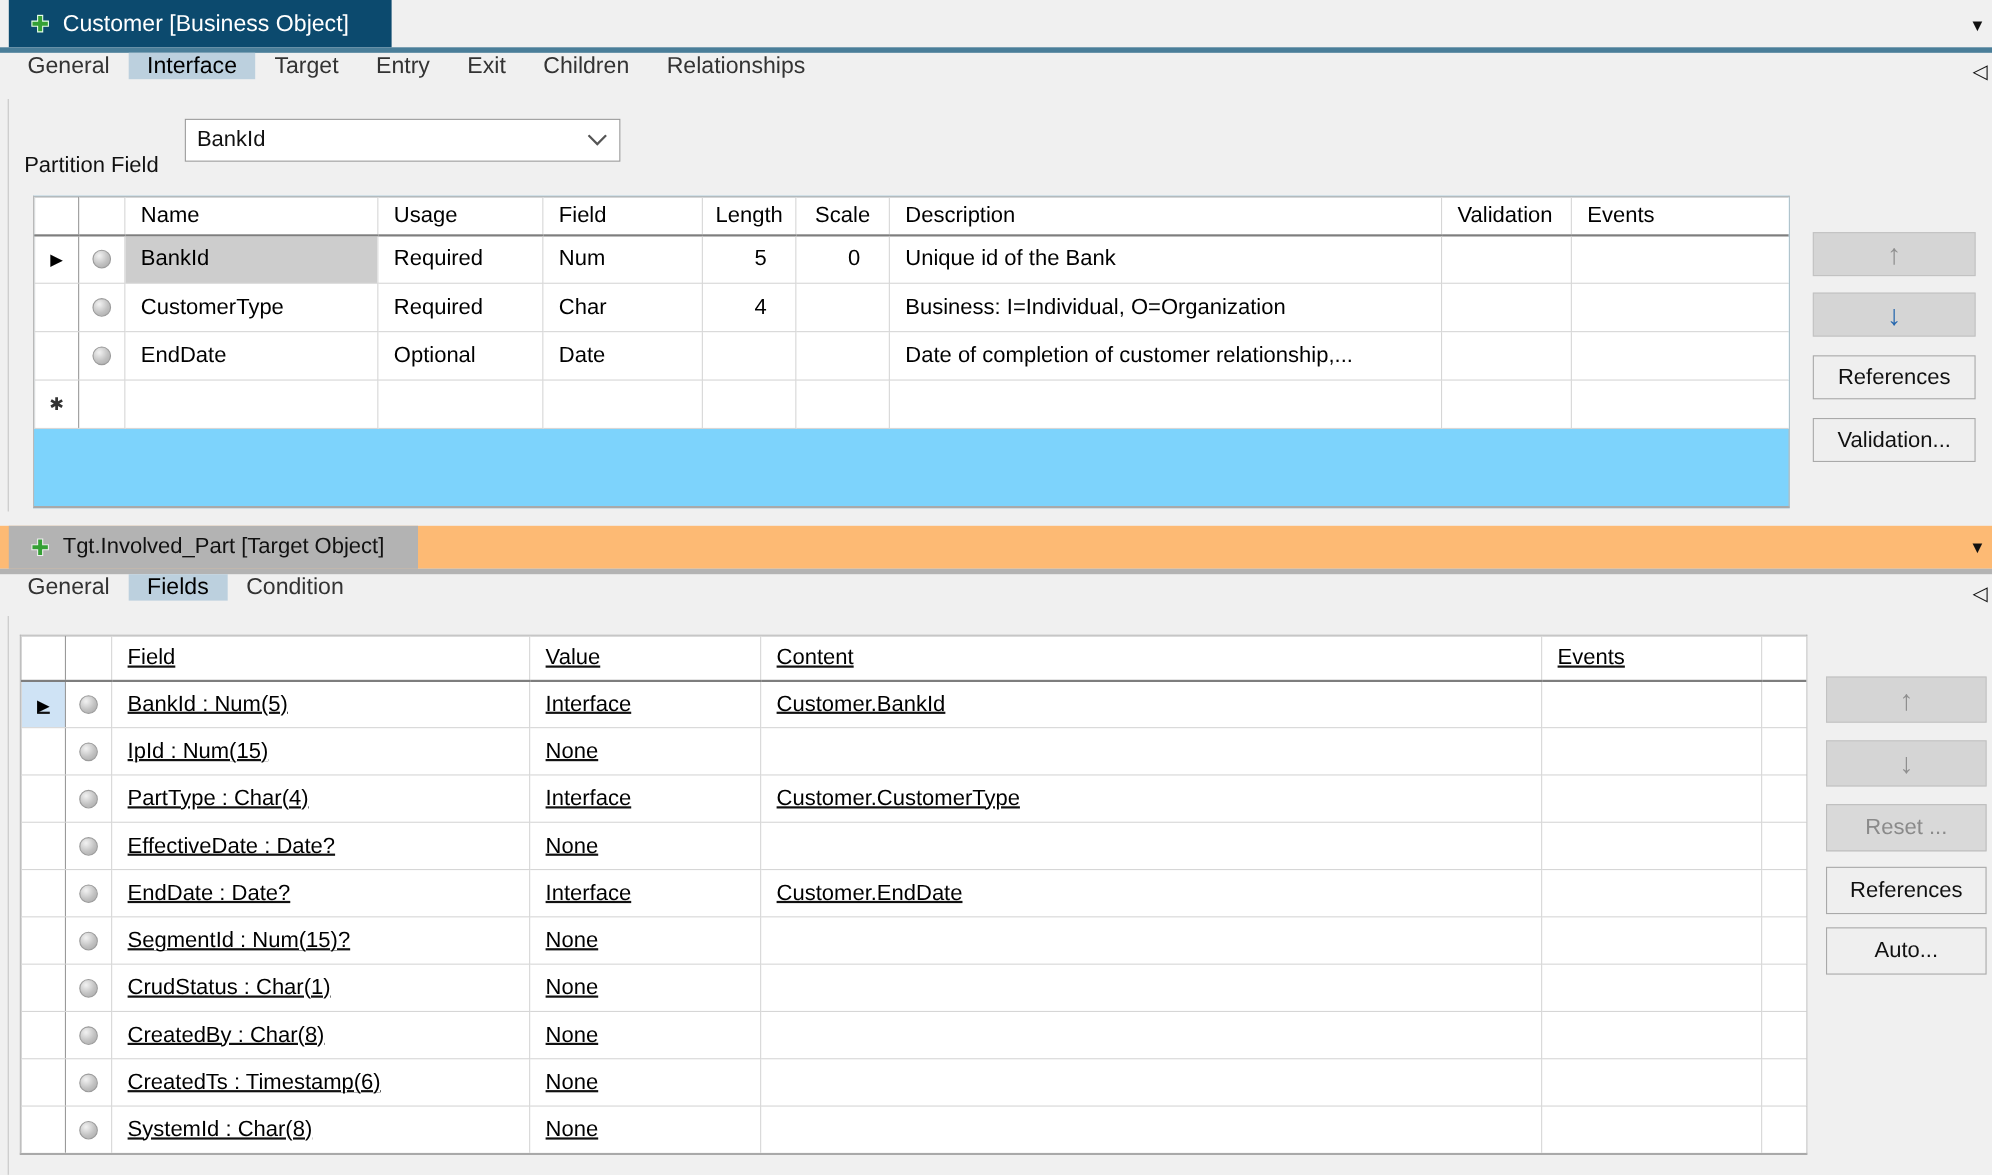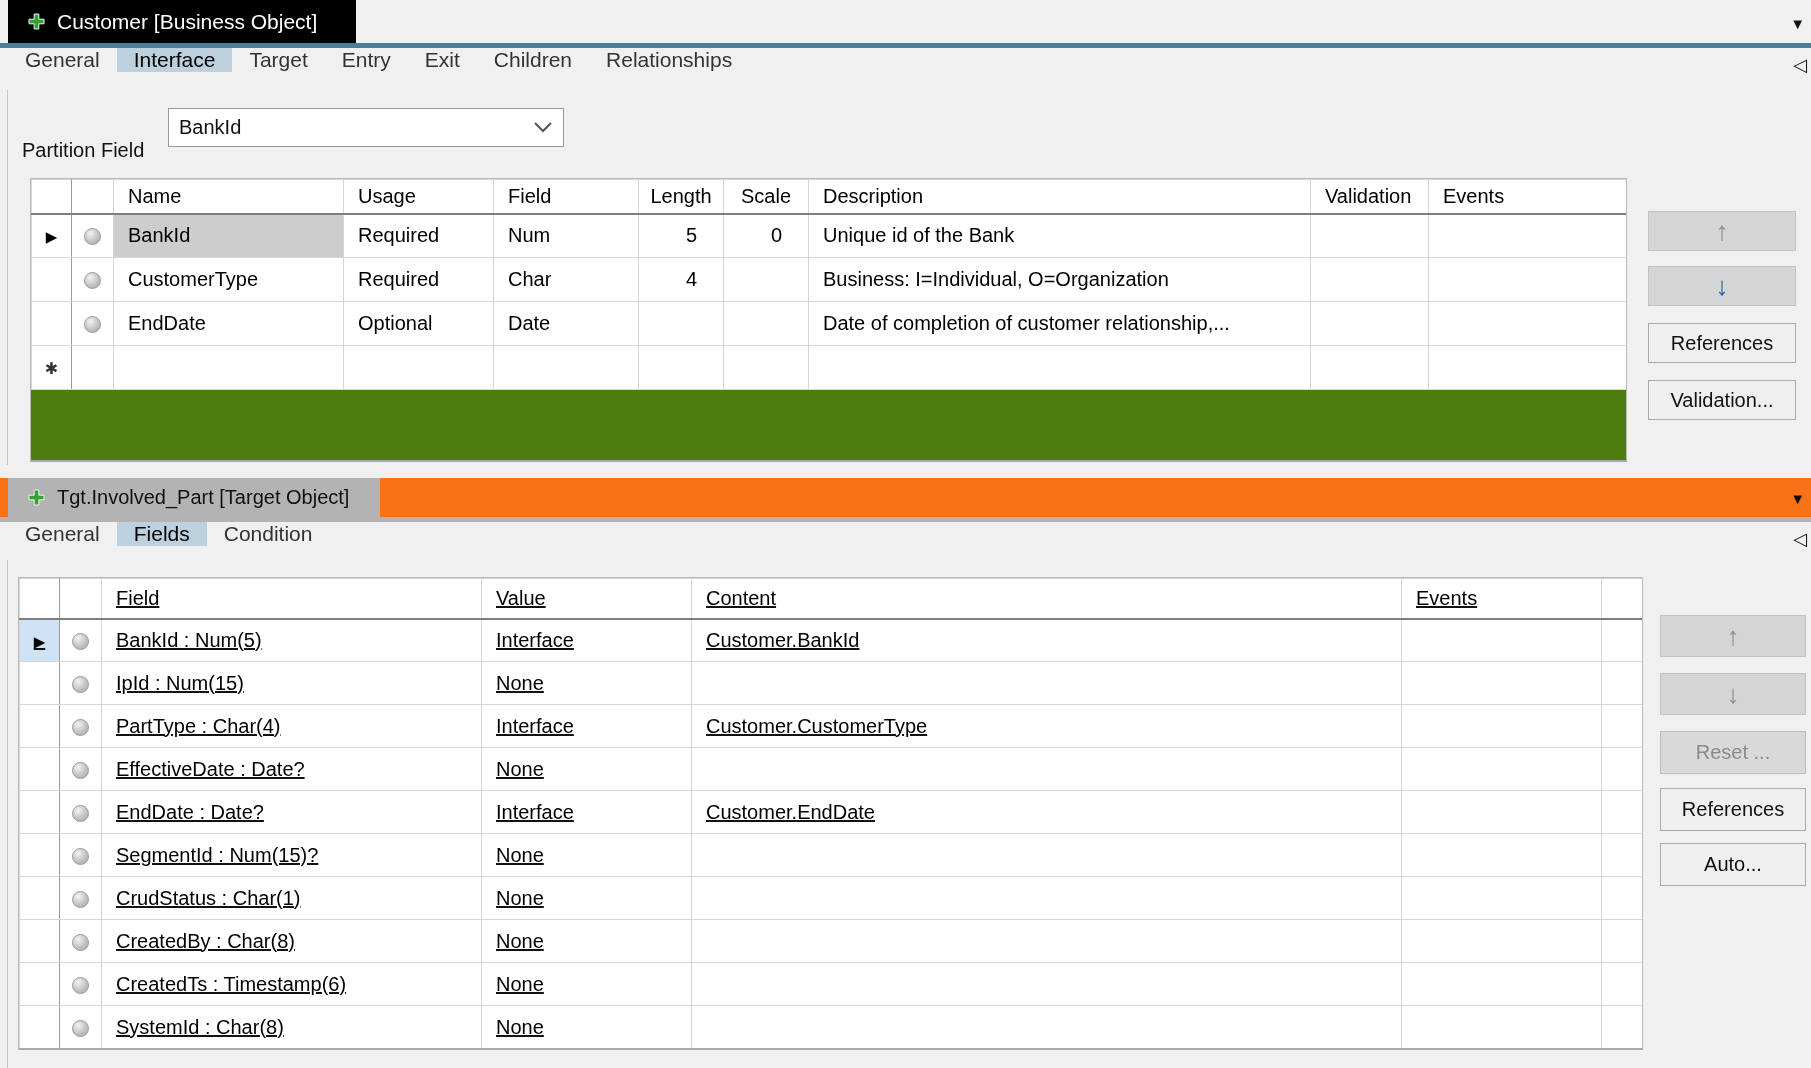--- a/index.html
+++ b/index.html
@@ -11,21 +11,21 @@
     color: #111;
     overflow: hidden;
   }
   
   .title-band { position: absolute; left: 0; width: 1811px; }
   .title-tab {
     position: absolute; top: 0; height: 100%;
     display: flex; align-items: center; gap: 12px;
     padding: 0 22px 0 20px; white-space: nowrap;
   }
-  .title-tab.teal { background: #000000; color: #ffffff; }
+  .title-tab.teal { background: #0c4a6e; color: #ffffff; }
   .title-tab.gray { background: #b3b3b3; color: #111; }
   .title-text { font-size: 21px; }
   .accent-line { position: absolute; left: 0; width: 1811px; height: 5px; }
   .accent-line.teal { background: #4a7e99; }
   .accent-line.gray { background: #b3b3b3; }
   .corner-glyph {
     position: absolute; right: 6px; font-size: 15px; color: #111;
     line-height: 1; cursor: default;
   }
   
@@ -40,21 +40,21 @@
   
   .field-label { position: absolute; font-size: 20px; color: #111; white-space: nowrap; }
   .combobox {
     position: absolute; background: #fff; border: 1px solid #999;
     display: flex; align-items: center; font-size: 20px;
   }
   .combobox .cb-value { flex: 1; padding-left: 10px; }
   .combobox .cb-chevron { width: 40px; display: flex; justify-content: center; }
   
   .grid {
-    position: absolute; background: #4d7c0f;
+    position: absolute; background: #7dd3fc;
     border: 1px solid #b9b9b9; border-bottom: 2px solid #a9a9a9;
     overflow: hidden;
   }
   table { border-collapse: collapse; table-layout: fixed; width: 100%; background: #fff; }
   th, td {
     border: 1px solid #d6d6d6; font-size: 20px; font-weight: normal;
     padding: 0 14px; white-space: nowrap; overflow: hidden; text-align: left;
     color: #000; background: #fff;
   }
   th { border-bottom: 2px solid #7e7e7e; height: 34px; }
@@ -203,21 +203,21 @@
 
 <div class="btn btn-arrow" style="left:1648px;top:211px;width:148px;height:40px;">
     <span class="arrow-dim">↑</span>
   </div>
 <div class="btn btn-arrow" style="left:1648px;top:266px;width:148px;height:40px;">
     <span class="arrow-blue">↓</span>
   </div>
 <div class="btn btn-text" style="left:1648px;top:323px;width:148px;height:40px;">References</div>
 <div class="btn btn-text" style="left:1648px;top:380px;width:148px;height:40px;">Validation...</div>
 
-<div class="title-band" style="top:478px;height:39px;background:#f97316;">
+<div class="title-band" style="top:478px;height:39px;background:#fdba74;">
   <div class="title-tab gray" style="left:8px;width:372px;">
     <svg width="17" height="17" viewBox="0 0 17 17">
         <path d="M6.2 1h4.6v5.2H16v4.6h-5.2V16H6.2v-5.2H1V6.2h5.2z" fill="#35a035" stroke="#eeeeee" stroke-width="1"></path>
       </svg>
     <span class="title-text" style="font-size:20px;">Tgt.Involved_Part [Target Object]</span>
   </div>
   <span class="corner-glyph" style="top:13px;">▼</span>
 </div>
 <div class="accent-line gray" style="top:517px;"></div>
 

